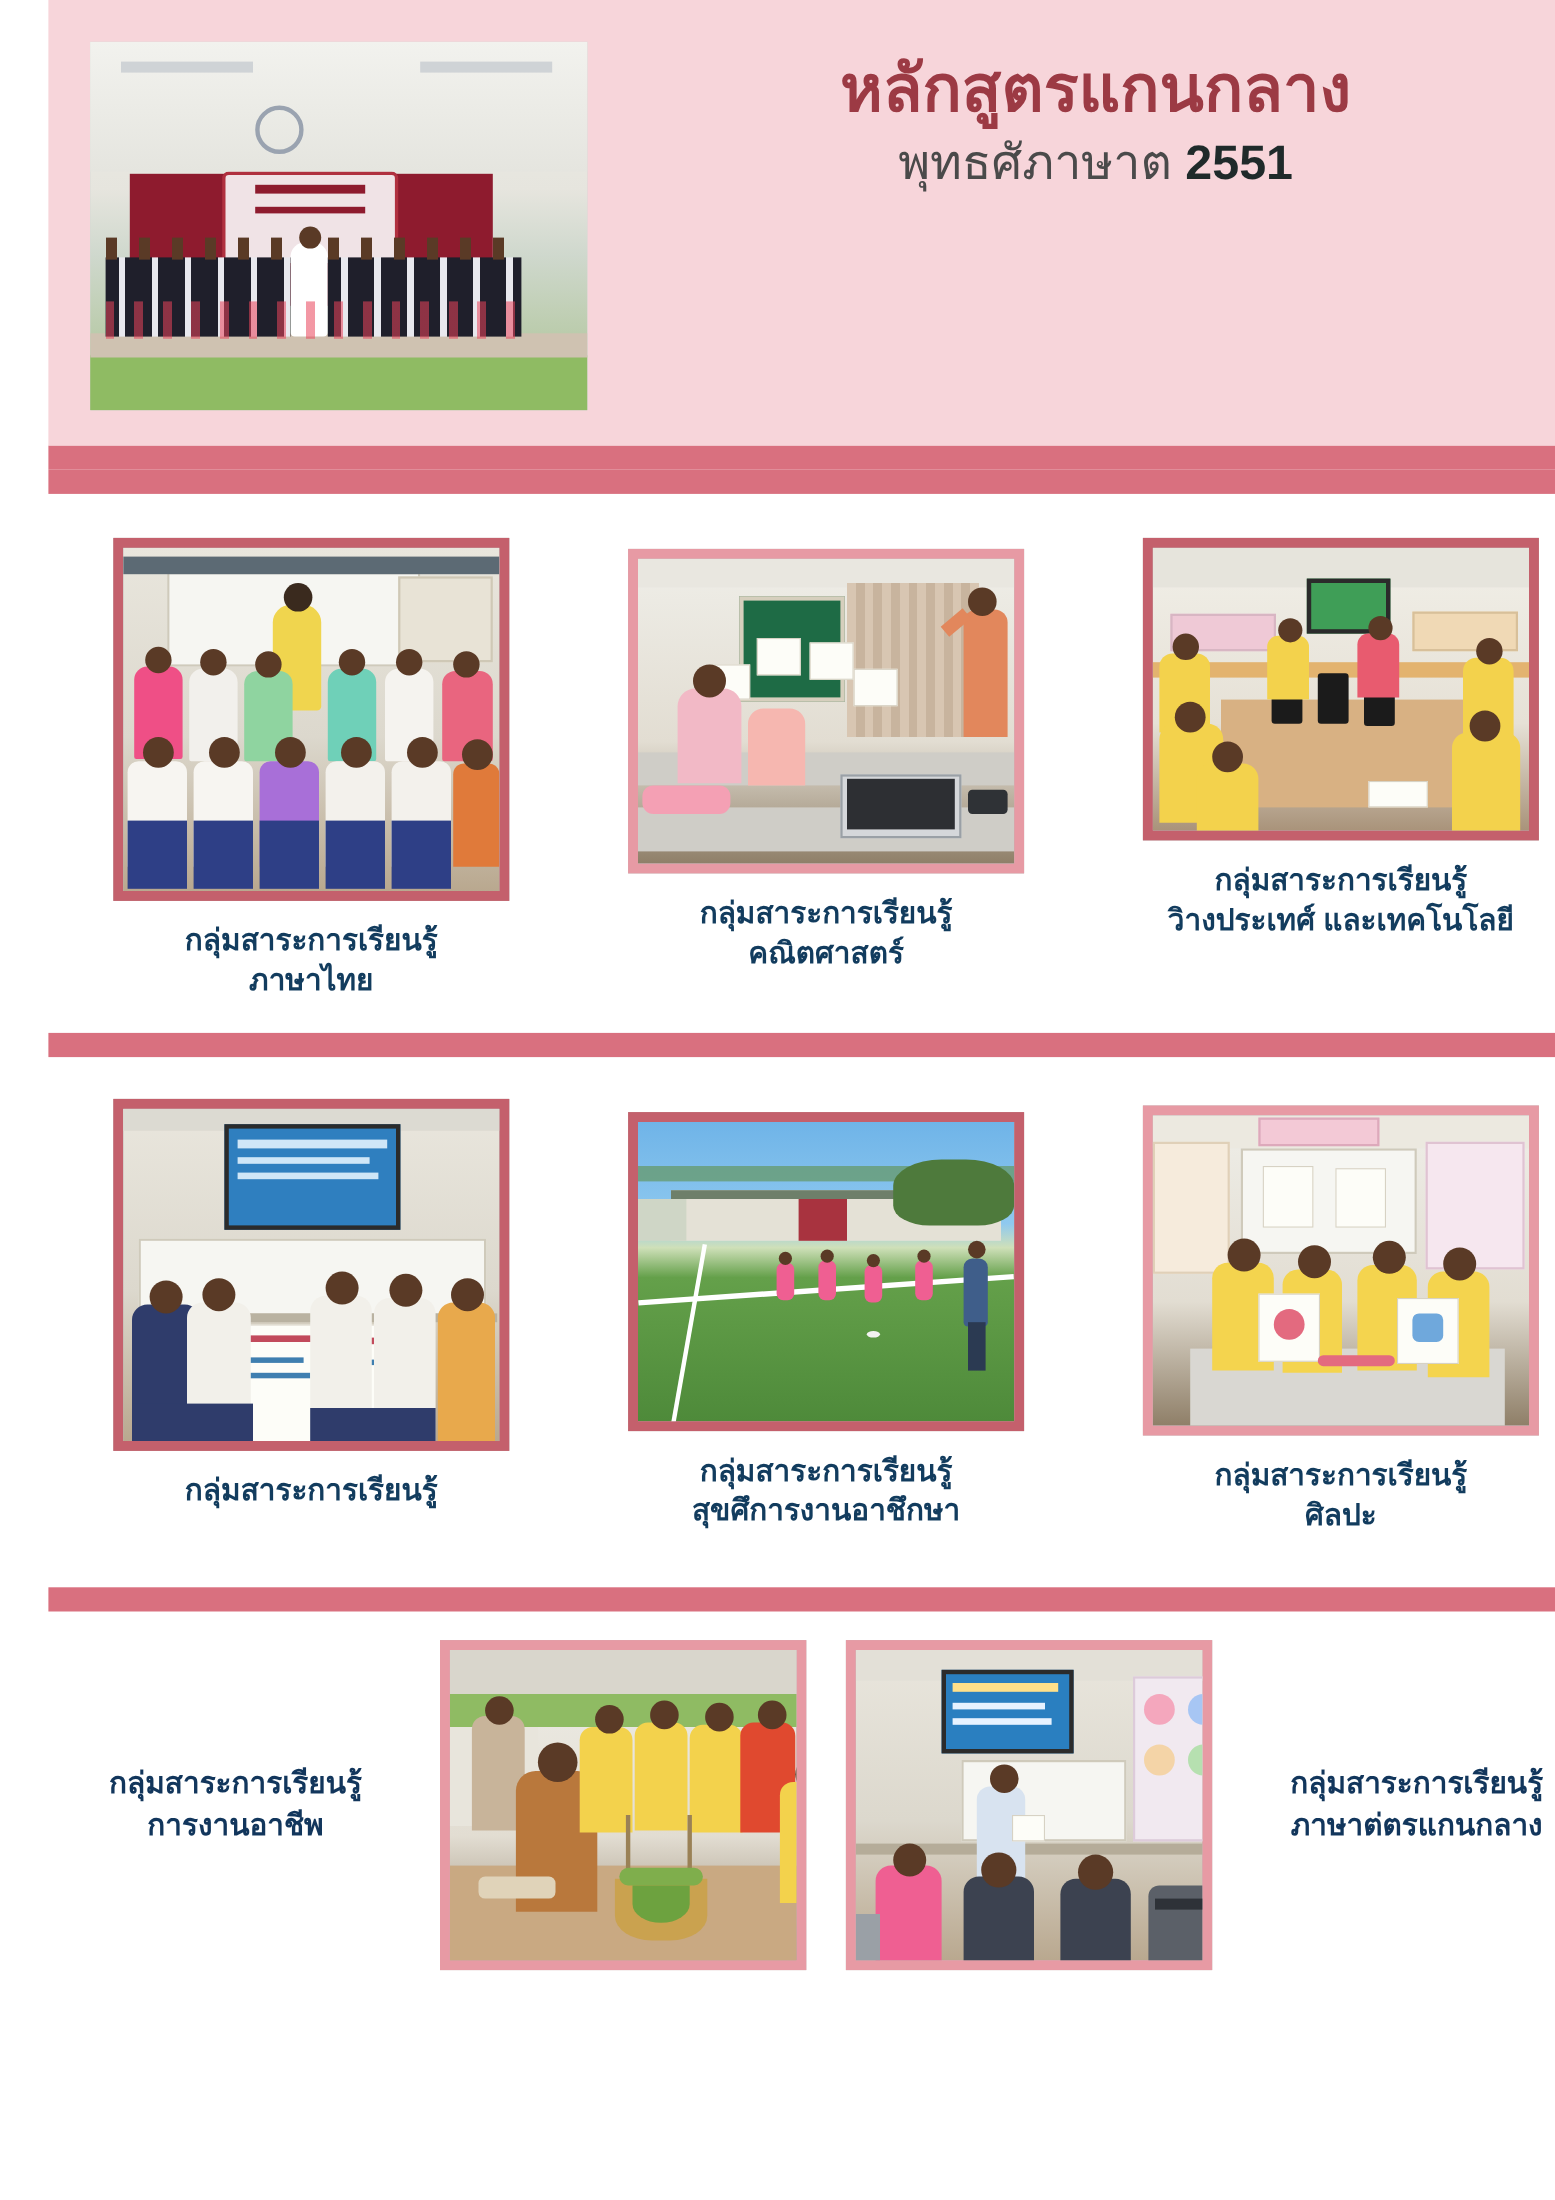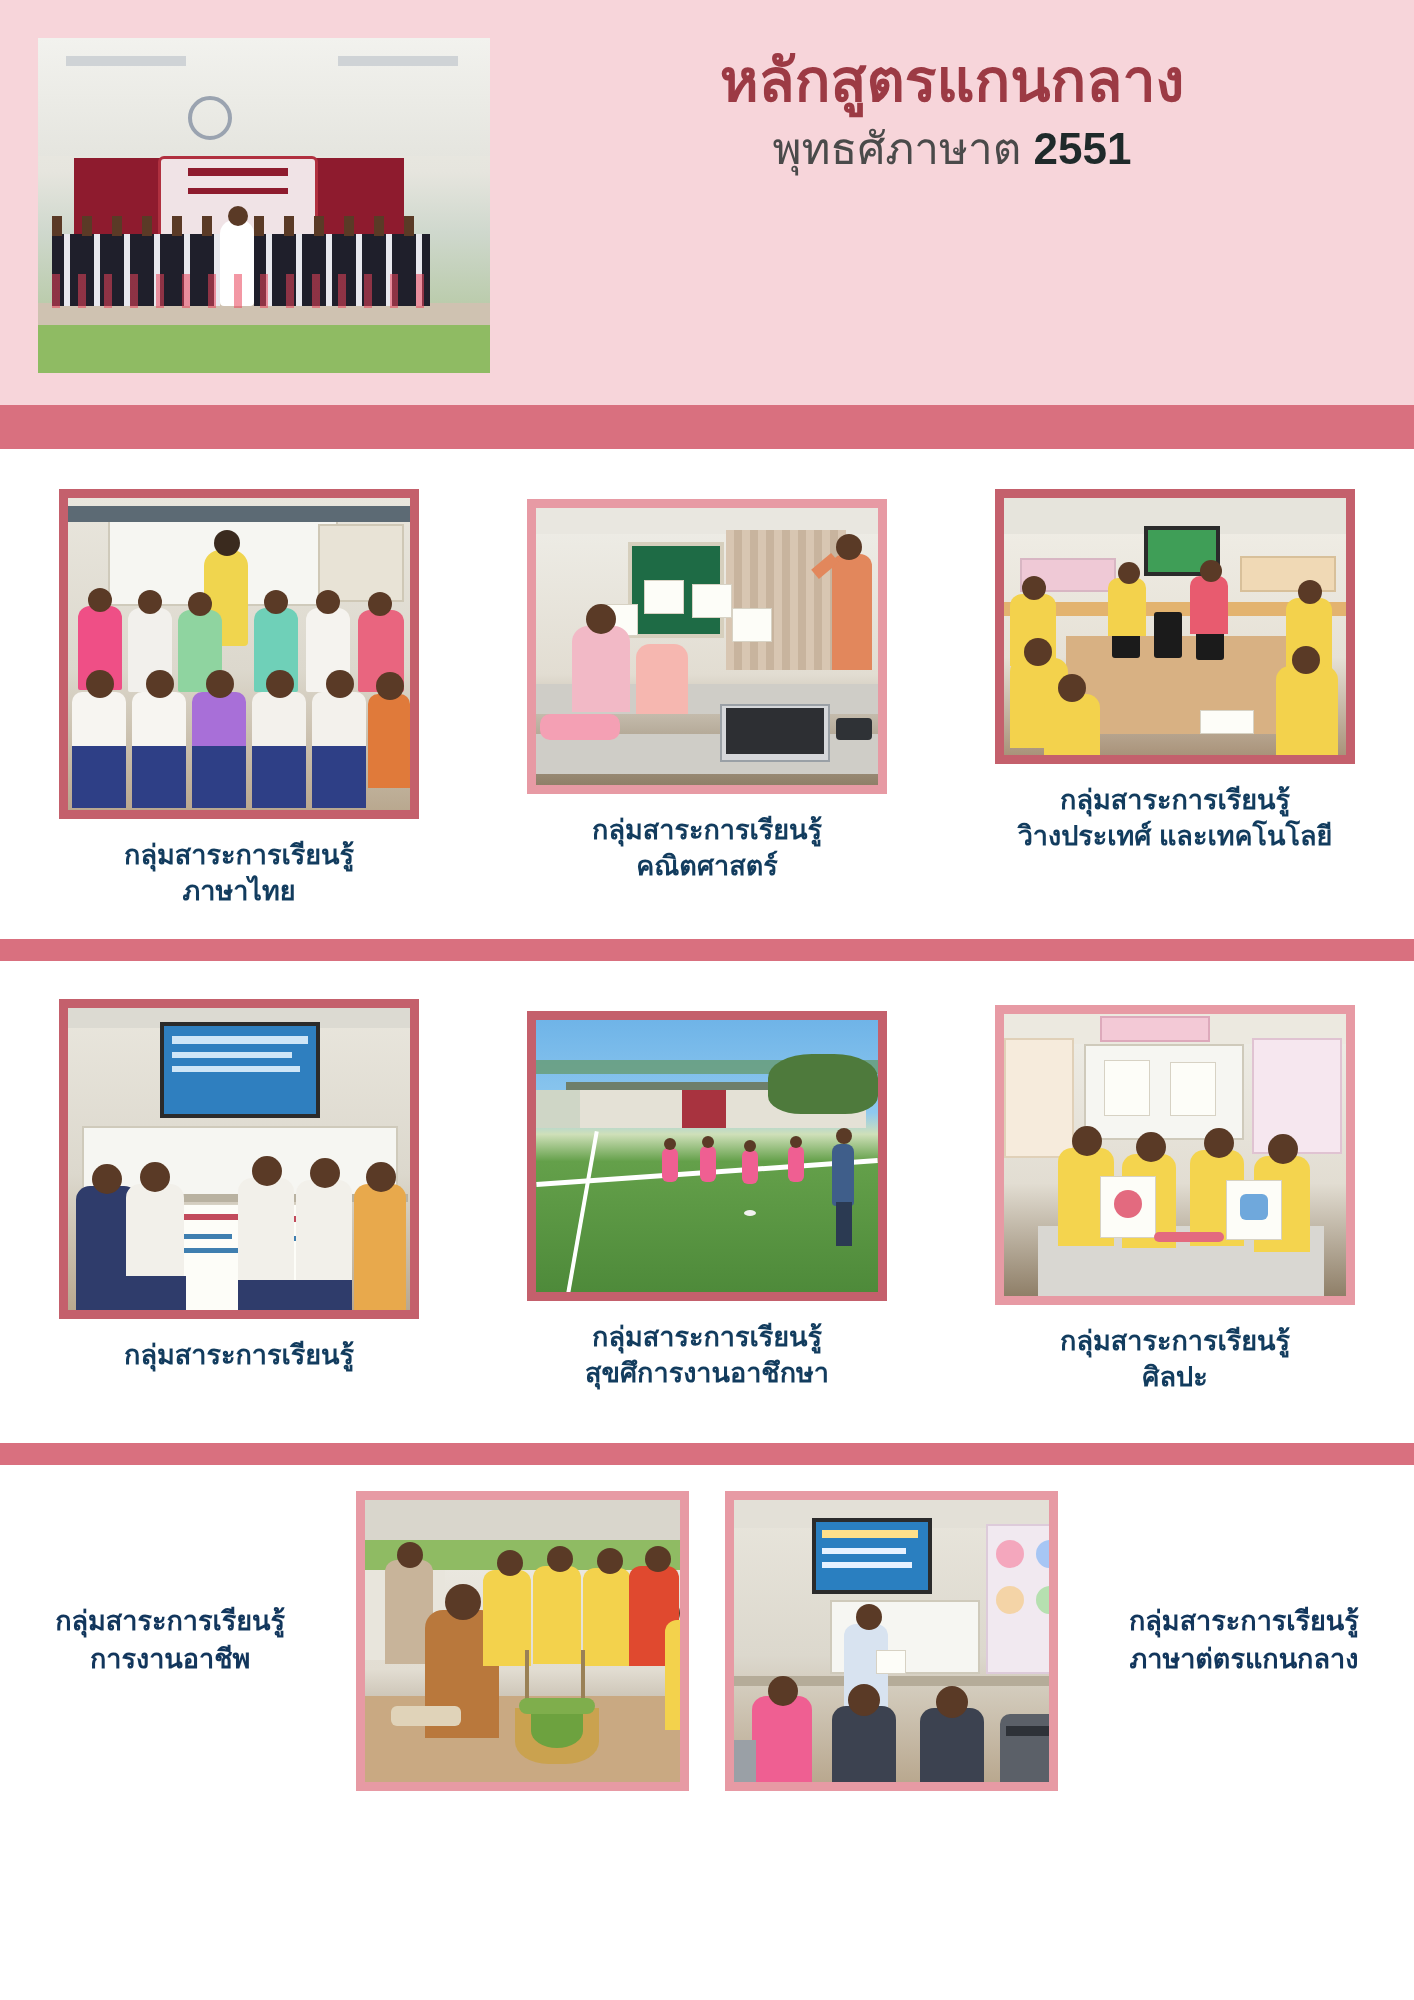--- a/index.html
+++ b/index.html
@@ -8,20 +8,21 @@
     height: 2000px;
     background: #ffffff;
     font-family: "Liberation Sans", sans-serif;
   }
   .page {
     position: relative;
     width: 1414px;
     height: 2000px;
     background: #ffffff;
     overflow: hidden;
+    padding-left: 44px;
   }
 
   
   .header {
     position: relative;
     width: 1414px;
     height: 405px;
     background: #f7d5da;
     display: flex;
     align-items: flex-start;

